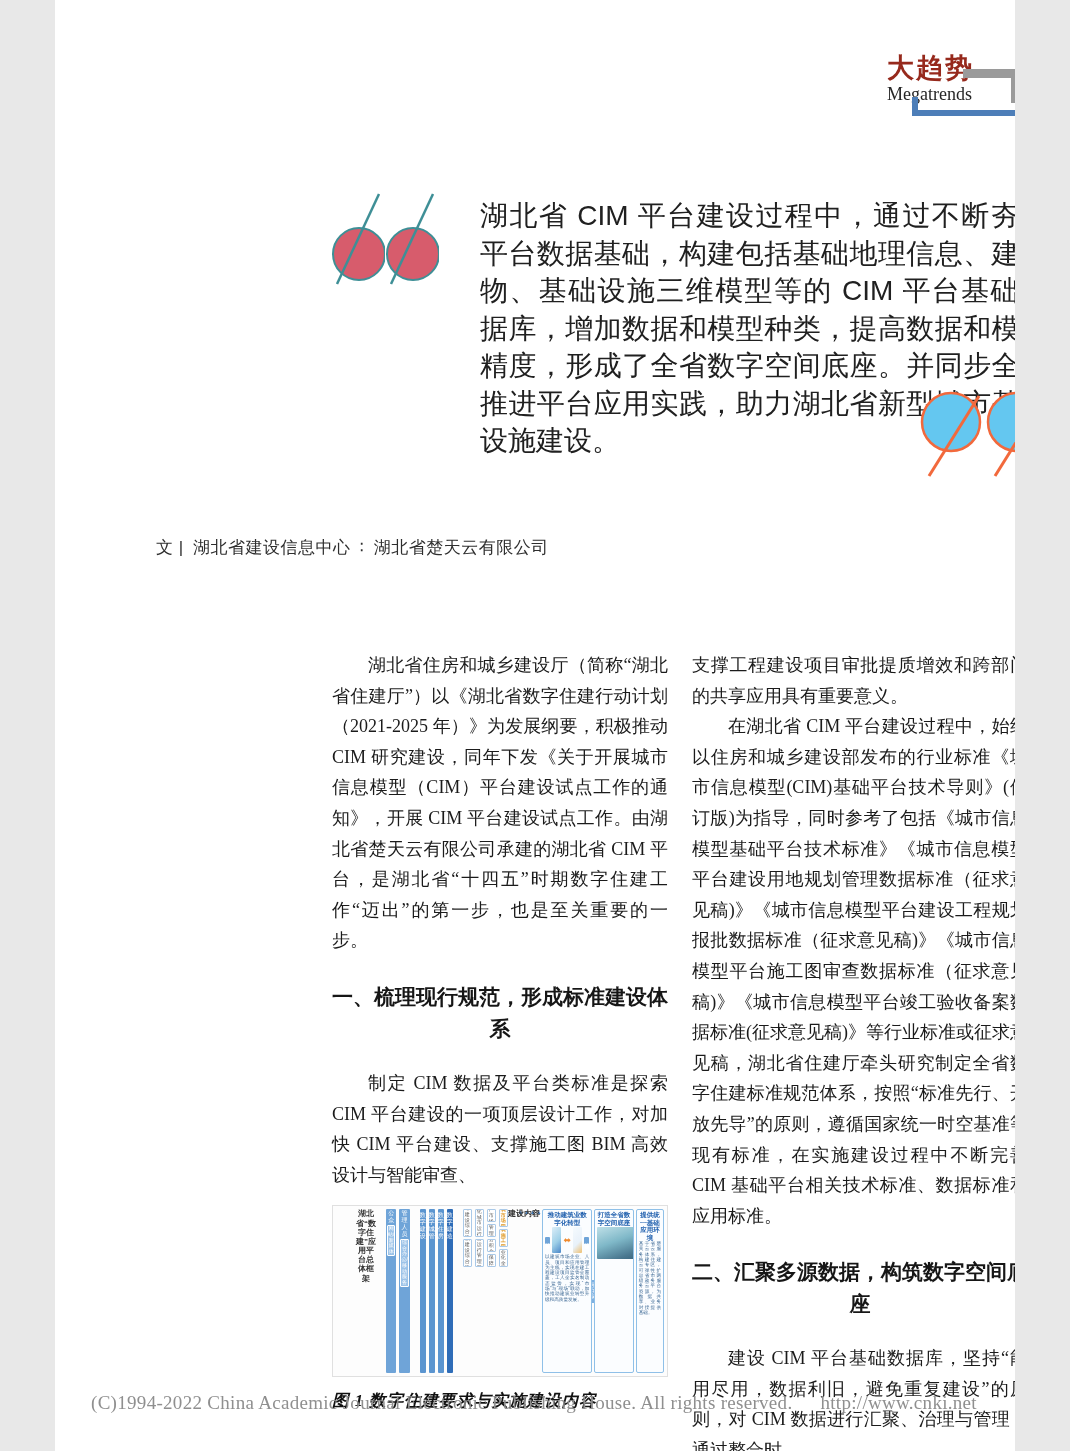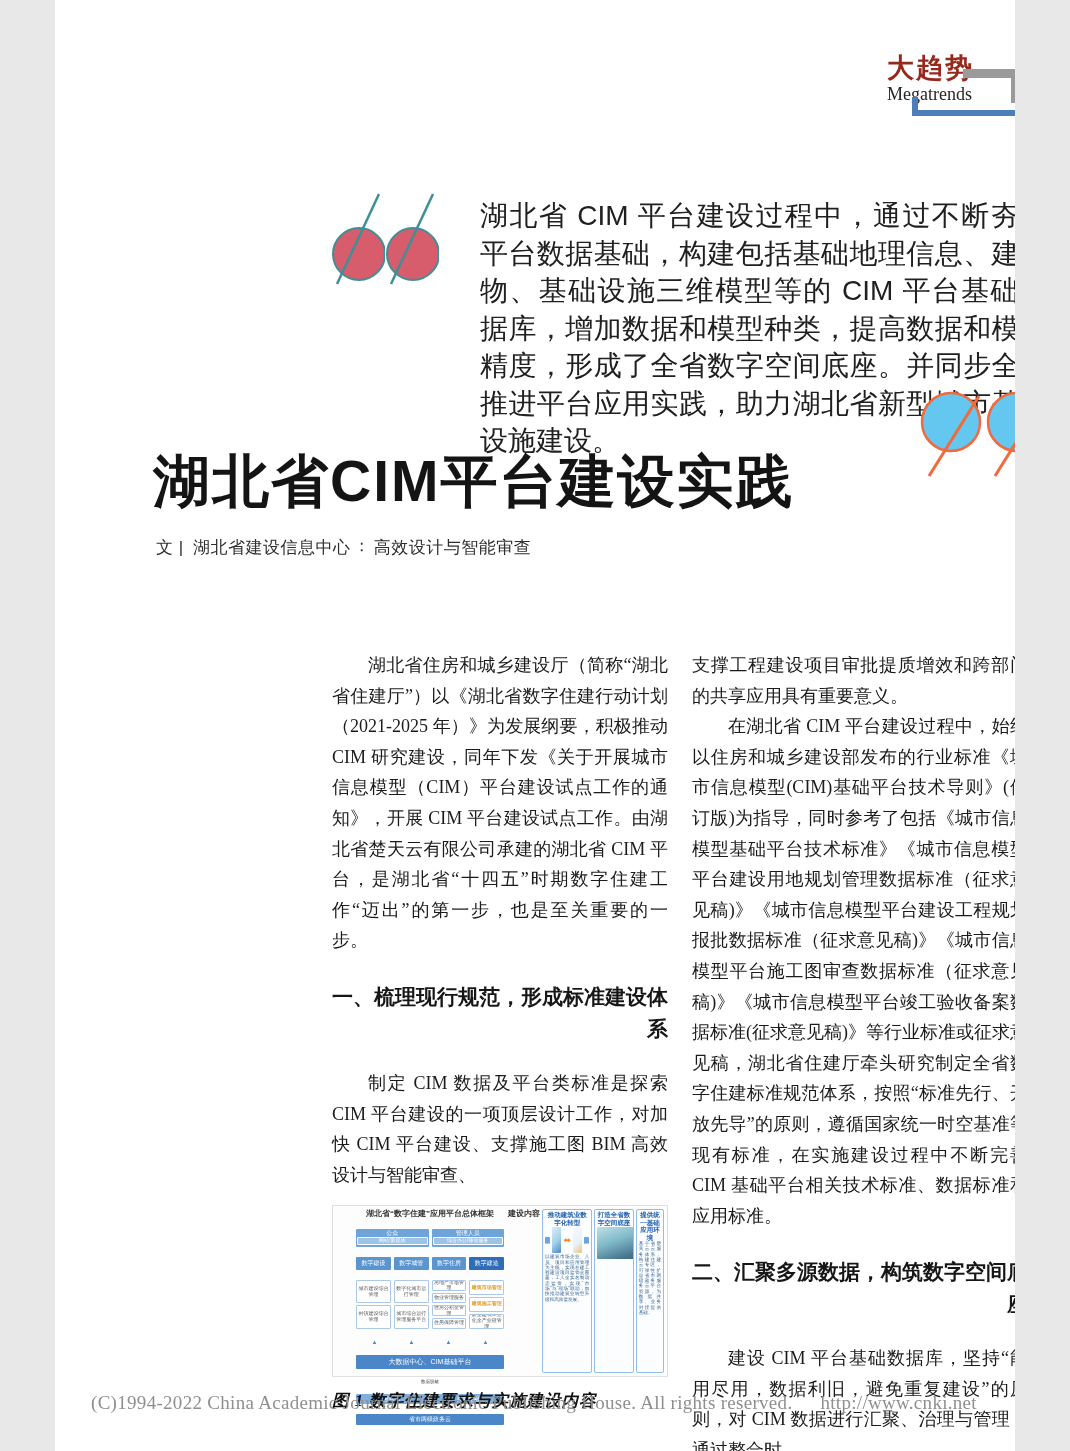--- a/index.html
+++ b/index.html
@@ -33,27 +33,27 @@
             font-size:17px; color:#2e2e2e; letter-spacing:0.5px; }
   .byline span { margin-right:4px; }
 
   
   .col { position:absolute; top:650px; width:336px; font-size:18px; line-height:30.6px;
          text-align:justify; color:#1b1b1b; }
   .col-l { left:277px; }
   .col-r { left:637px; }
   .col p.indent { text-indent:2em; }
   .sec-head { font-family:"Liberation Sans",sans-serif; font-weight:bold; font-size:21px;
-              line-height:32px; margin:25px 0 23px 0; color:#161616; text-align:right; }
+              line-height:32px; margin:25px 0 23px 0; color:#161616; text-align:center; }
 
   
   .fig { margin-top:15px; width:336px; height:172px; background:#fdfdfd; border:1px solid #e0e0e0;
          display:flex; gap:4px; padding:3px; font-family:"Liberation Sans",sans-serif;
          text-align:left; line-height:1.15; }
-  .fig-left { width:168px; display:flex; flex-direction:column; gap:10px;padding-left:20px; }
+  .fig-left { width:168px; display:flex; flex-direction:row; gap:10px;padding-left:20px; }
   .fig-title { font-size:8px; font-weight:bold; color:#333; text-align:center; }
   .band { display:flex; gap:3px; }
   .band-box { flex:1; background:#6fa4d8; color:#fff; font-size:6px; text-align:center;
               padding:1px 1px 2px 1px; border-radius:1px; }
   .band-sub { background:#9cc3e8; border:1px solid #fff; margin-top:1px; font-size:5px;
               color:#fff; border-radius:1px; }
   .hdr-row { display:flex; gap:3px; }
   .hdr-box { flex:1; background:#5b95d0; color:#fff; font-size:6px; text-align:center;
              padding:3px 0; border-radius:1px; }
   .hdr-box.dark { background:#2f6db8; }
@@ -124,26 +124,25 @@
   <div class="qmarks-close">
     <svg width="66" height="92" viewBox="0 0 66 92">
       <circle cx="34" cy="34" r="29" fill="#64c7f0" stroke="#f2693c" stroke-width="2.5"></circle>
       <line x1="62" y1="8" x2="12" y2="88" stroke="#f2693c" stroke-width="3"></line>
     </svg><svg width="66" height="92" viewBox="0 0 66 92">
       <circle cx="34" cy="34" r="29" fill="#64c7f0" stroke="#f2693c" stroke-width="2.5"></circle>
       <line x1="62" y1="8" x2="12" y2="88" stroke="#f2693c" stroke-width="3"></line>
     </svg>
   </div>
 
-  <h1 class="art-title">湖北省CIM平台建设实践</h1>
   <div class="byline">
     <span>文 |</span>
     <span>湖北省建设信息中心</span>
     <span>∶</span>
-    <span>高效设计与智能审查</span>
+    <span>湖北省楚天云有限公司</span>
   </div>
 
   <div class="col col-l">
     <p class="indent">湖北省住房和城乡建设厅（简称“湖北省住建厅”）以《湖北省数字住建行动计划（2021-2025 年）》为发展纲要，积极推动 CIM 研究建设，同年下发《关于开展城市信息模型（CIM）平台建设试点工作的通知》，开展 CIM 平台建设试点工作。由湖北省楚天云有限公司承建的湖北省 CIM 平台，是湖北省“十四五”时期数字住建工作“迈出”的第一步，也是至关重要的一步。</p>
     <h3 class="sec-head">一、梳理现行规范，形成标准建设体系</h3>
     <p class="indent">制定 CIM 数据及平台类标准是探索 CIM 平台建设的一项顶层设计工作，对加快 CIM 平台建设、支撑施工图 BIM 高效设计与智能审查、</p>
 
     <div class="fig">
       <div class="fig-left">
         <div class="fig-title">湖北省“数字住建”应用平台总体框架</div>

